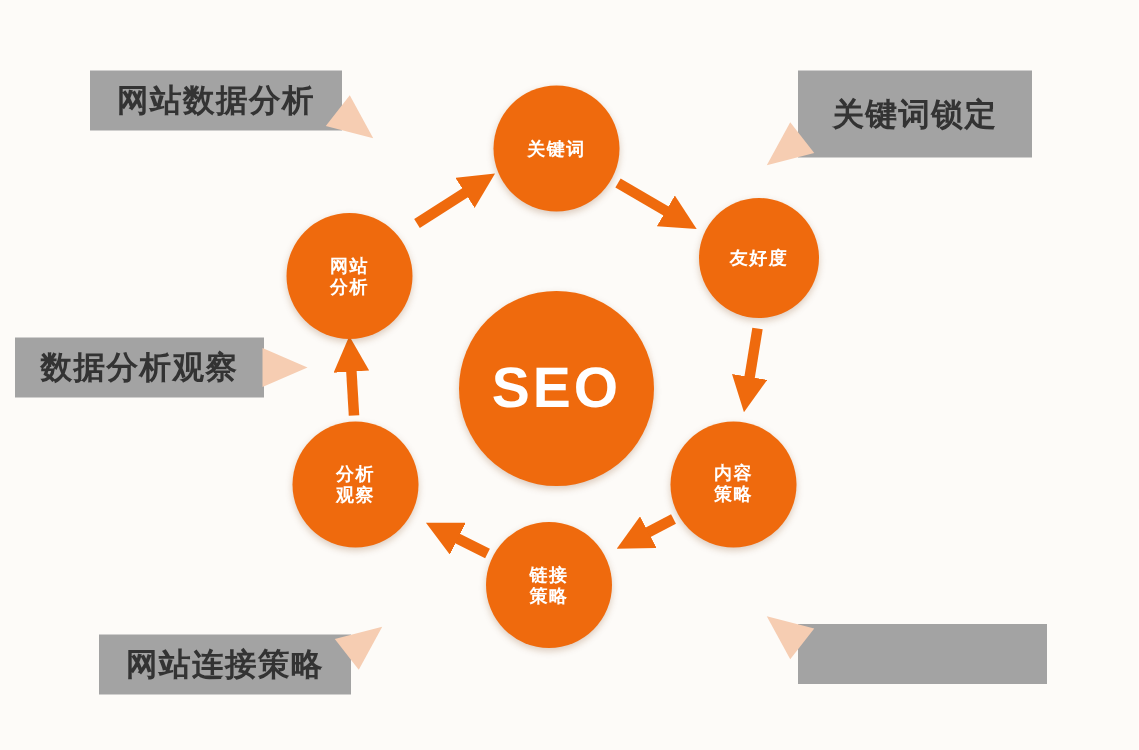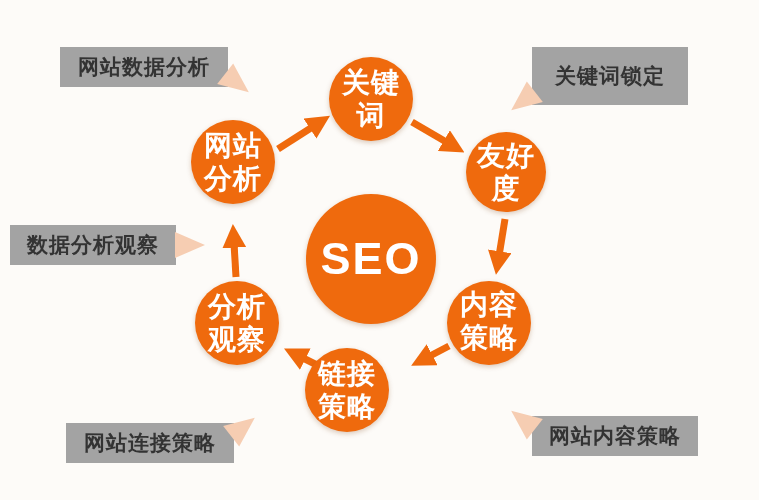--- a/index.html
+++ b/index.html
@@ -30,28 +30,28 @@
     display: flex;
     align-items: center;
     justify-content: center;
     text-align: center;
     font-weight: bold;
     box-shadow: 0 2px 5px rgba(120, 60, 10, 0.25);
   }
   .node .node-label {
     white-space: pre-line;
     line-height: 1.18;
-    font-size: 28px;
+    font-size: 12px;
     letter-spacing: 1px;
   }
   .node.center-node {
     left: 306px; top: 194px; width: 130px; height: 130px;
   }
   .node.center-node .node-label {
-    font-size: 45px;
+    font-size: 38px;
     letter-spacing: 2px;
     white-space: normal;
   }
   .callout {
     position: absolute;
     background: #a3a3a3;
     display: flex;
     align-items: center;
     justify-content: center;
     font-weight: bold;
@@ -103,31 +103,31 @@
 
   <div class="node" style="left:466px; top:132px; width:80px; height:80px;text-align:center;">
     <span class="node-label">友好度</span>
   </div>
 
   <div class="node" style="left:447px; top:281px; width:84px; height:84px;font-family:Liberation Mono, monospace;">
     <span class="node-label">内容
 策略</span>
   </div>
 
-  <div class="node" style="left:305px; top:348px; width:84px; height:84px;">
+  <div class="node" style="left:324px; top:348px; width:84px; height:84px;">
     <span class="node-label">链接
 策略</span>
   </div>
 
   <div class="node" style="left:195px; top:281px; width:84px; height:84px;">
     <span class="node-label">分析
 观察</span>
   </div>
 
-  <div class="node" style="left:191px; top:120px; width:84px; height:84px;">
+  <div class="node" style="left:191px; top:142px; width:84px; height:84px;">
     <span class="node-label">网站
 分析</span>
   </div>
 
   <div class="callout" style="left:60px; top:47px; width:168px; height:40px;">
     <span>网站数据分析</span>
     <span class="tail tail-dr"></span>
   </div>
 
   <div class="callout" style="left:532px; top:47px; width:156px; height:58px;font-family:Liberation Mono, monospace;">
@@ -140,17 +140,16 @@
     <span class="tail tail-r"></span>
   </div>
 
 
   <div class="callout" style="left:66px; top:423px; width:168px; height:40px;text-align:right;">
     <span>网站连接策略</span>
     <span class="tail tail-ur"></span>
   </div>
 
   <div class="callout" style="left:532px; top:416px; width:166px; height:40px;">
-    <span>网站内容策略</span>
     <span class="tail tail-ul"></span>
   </div>
 
 </div>
 
 </body></html>

